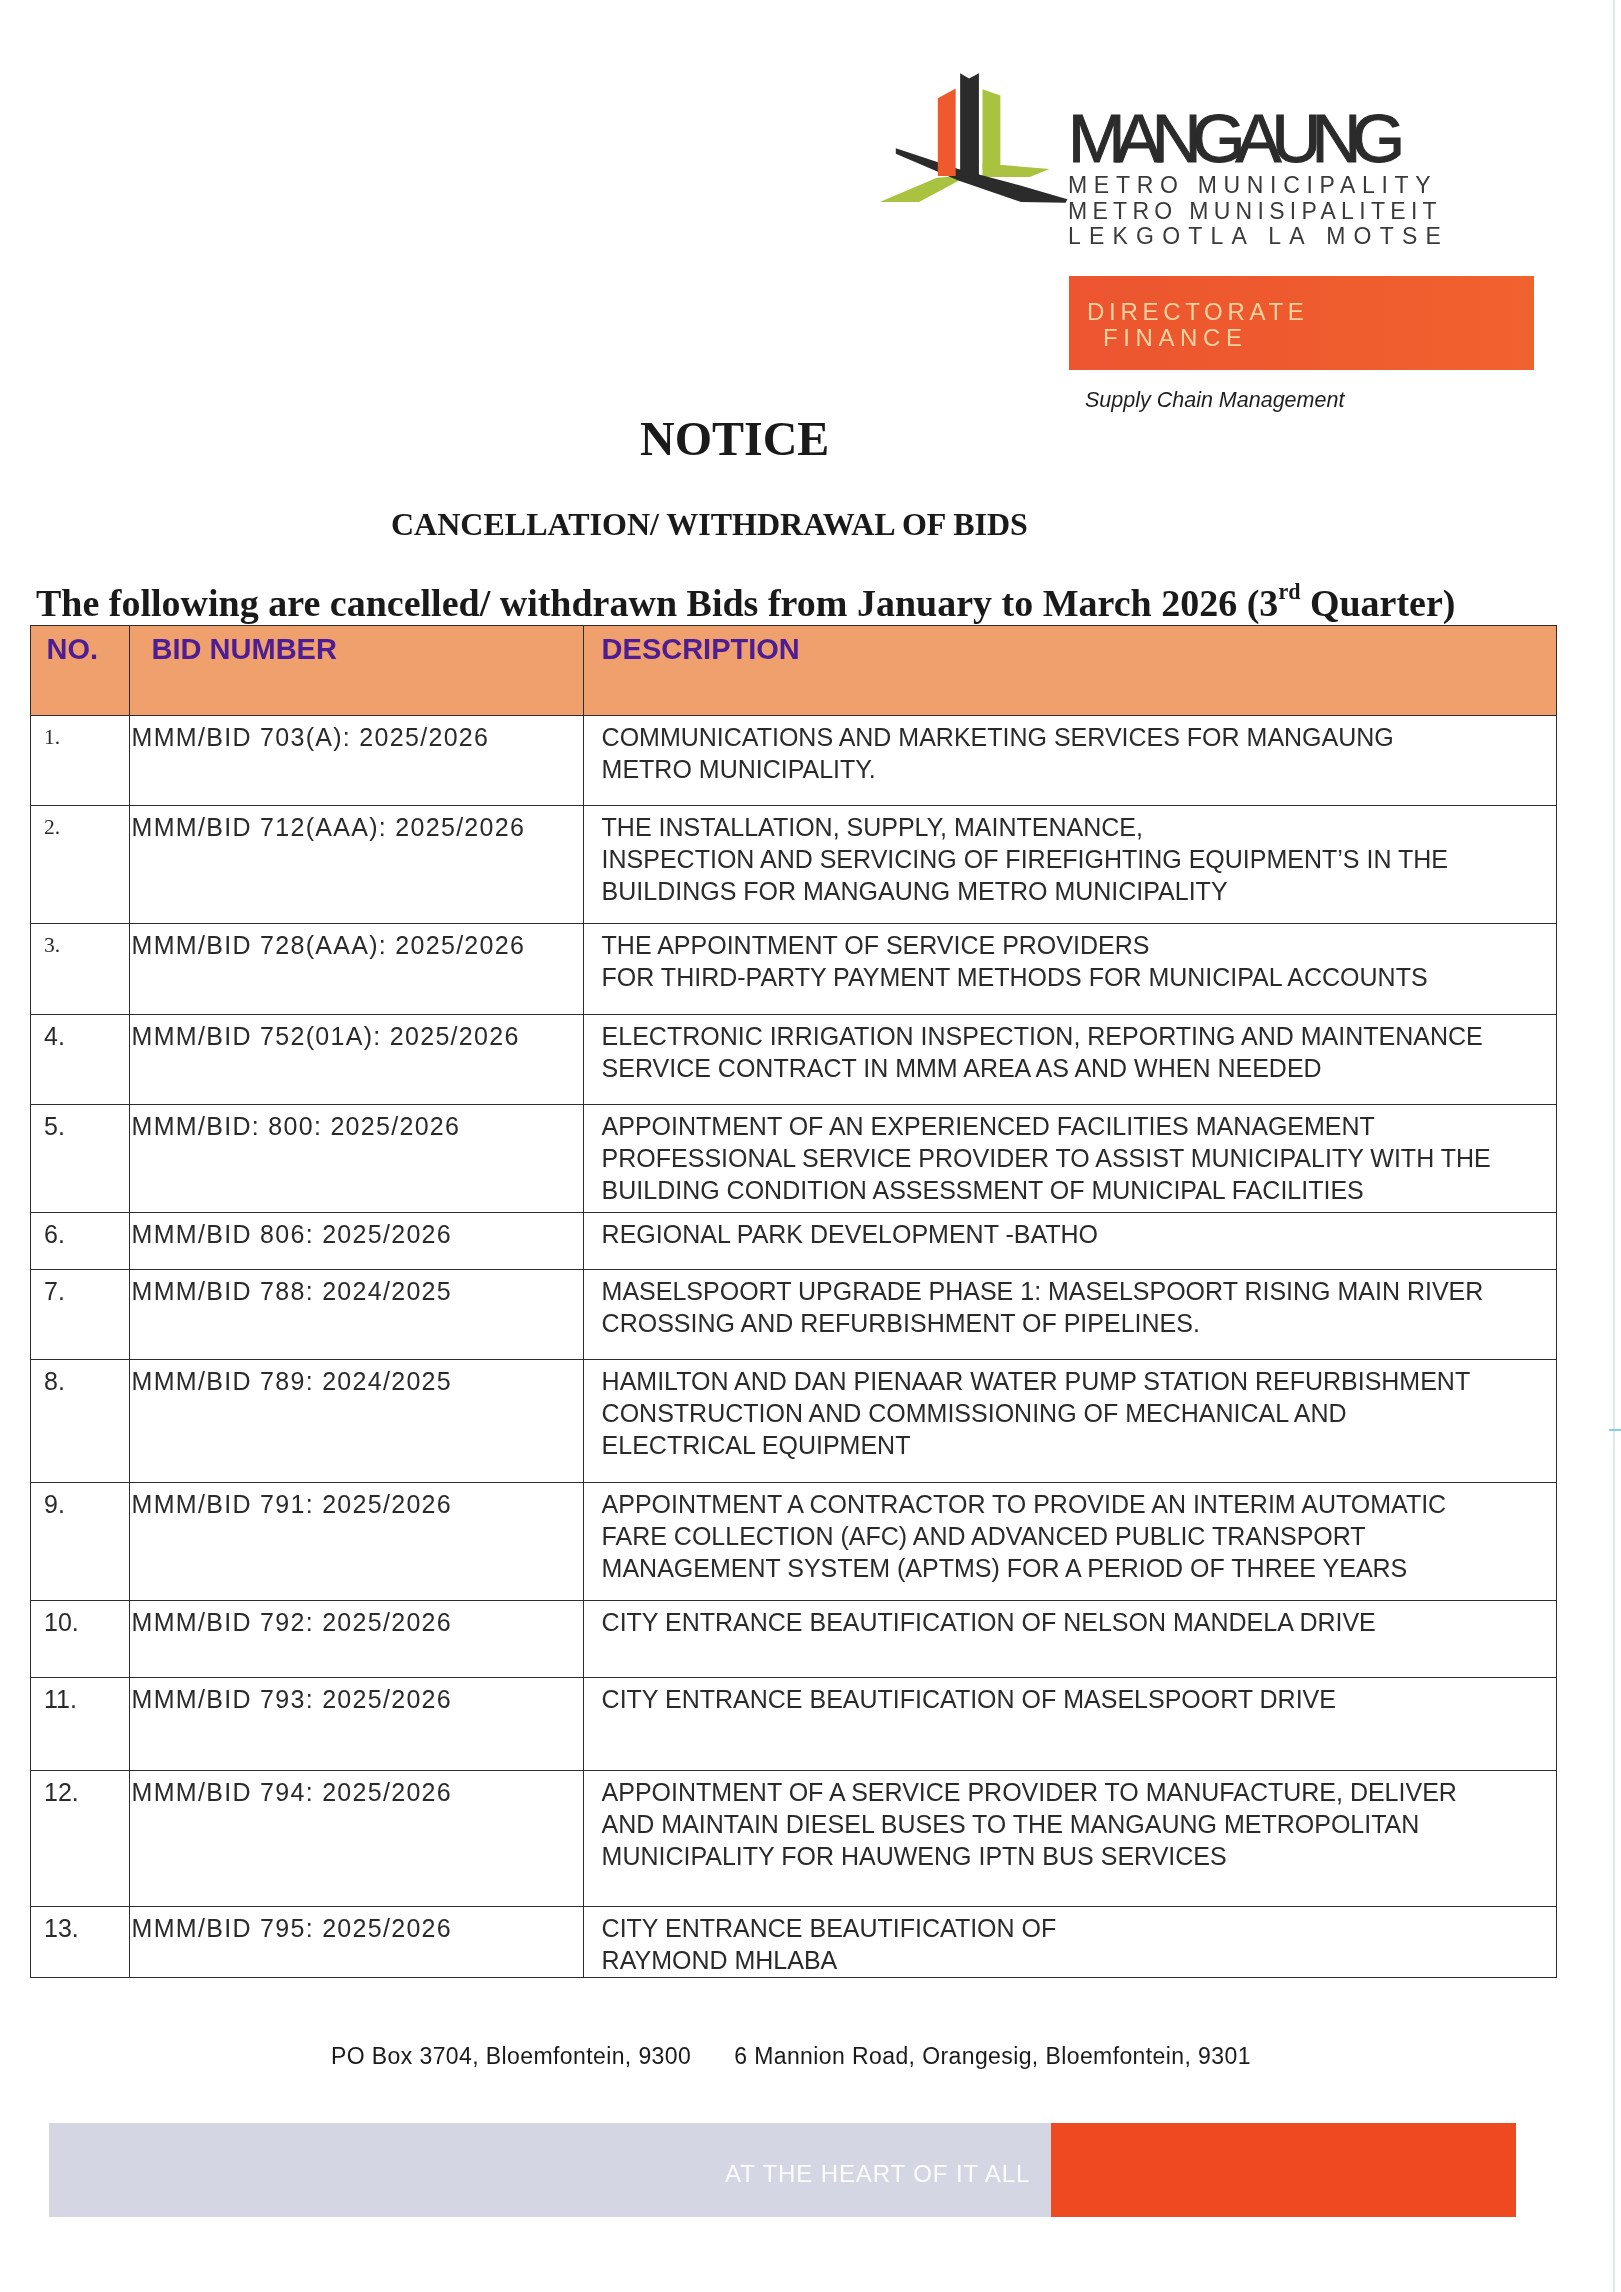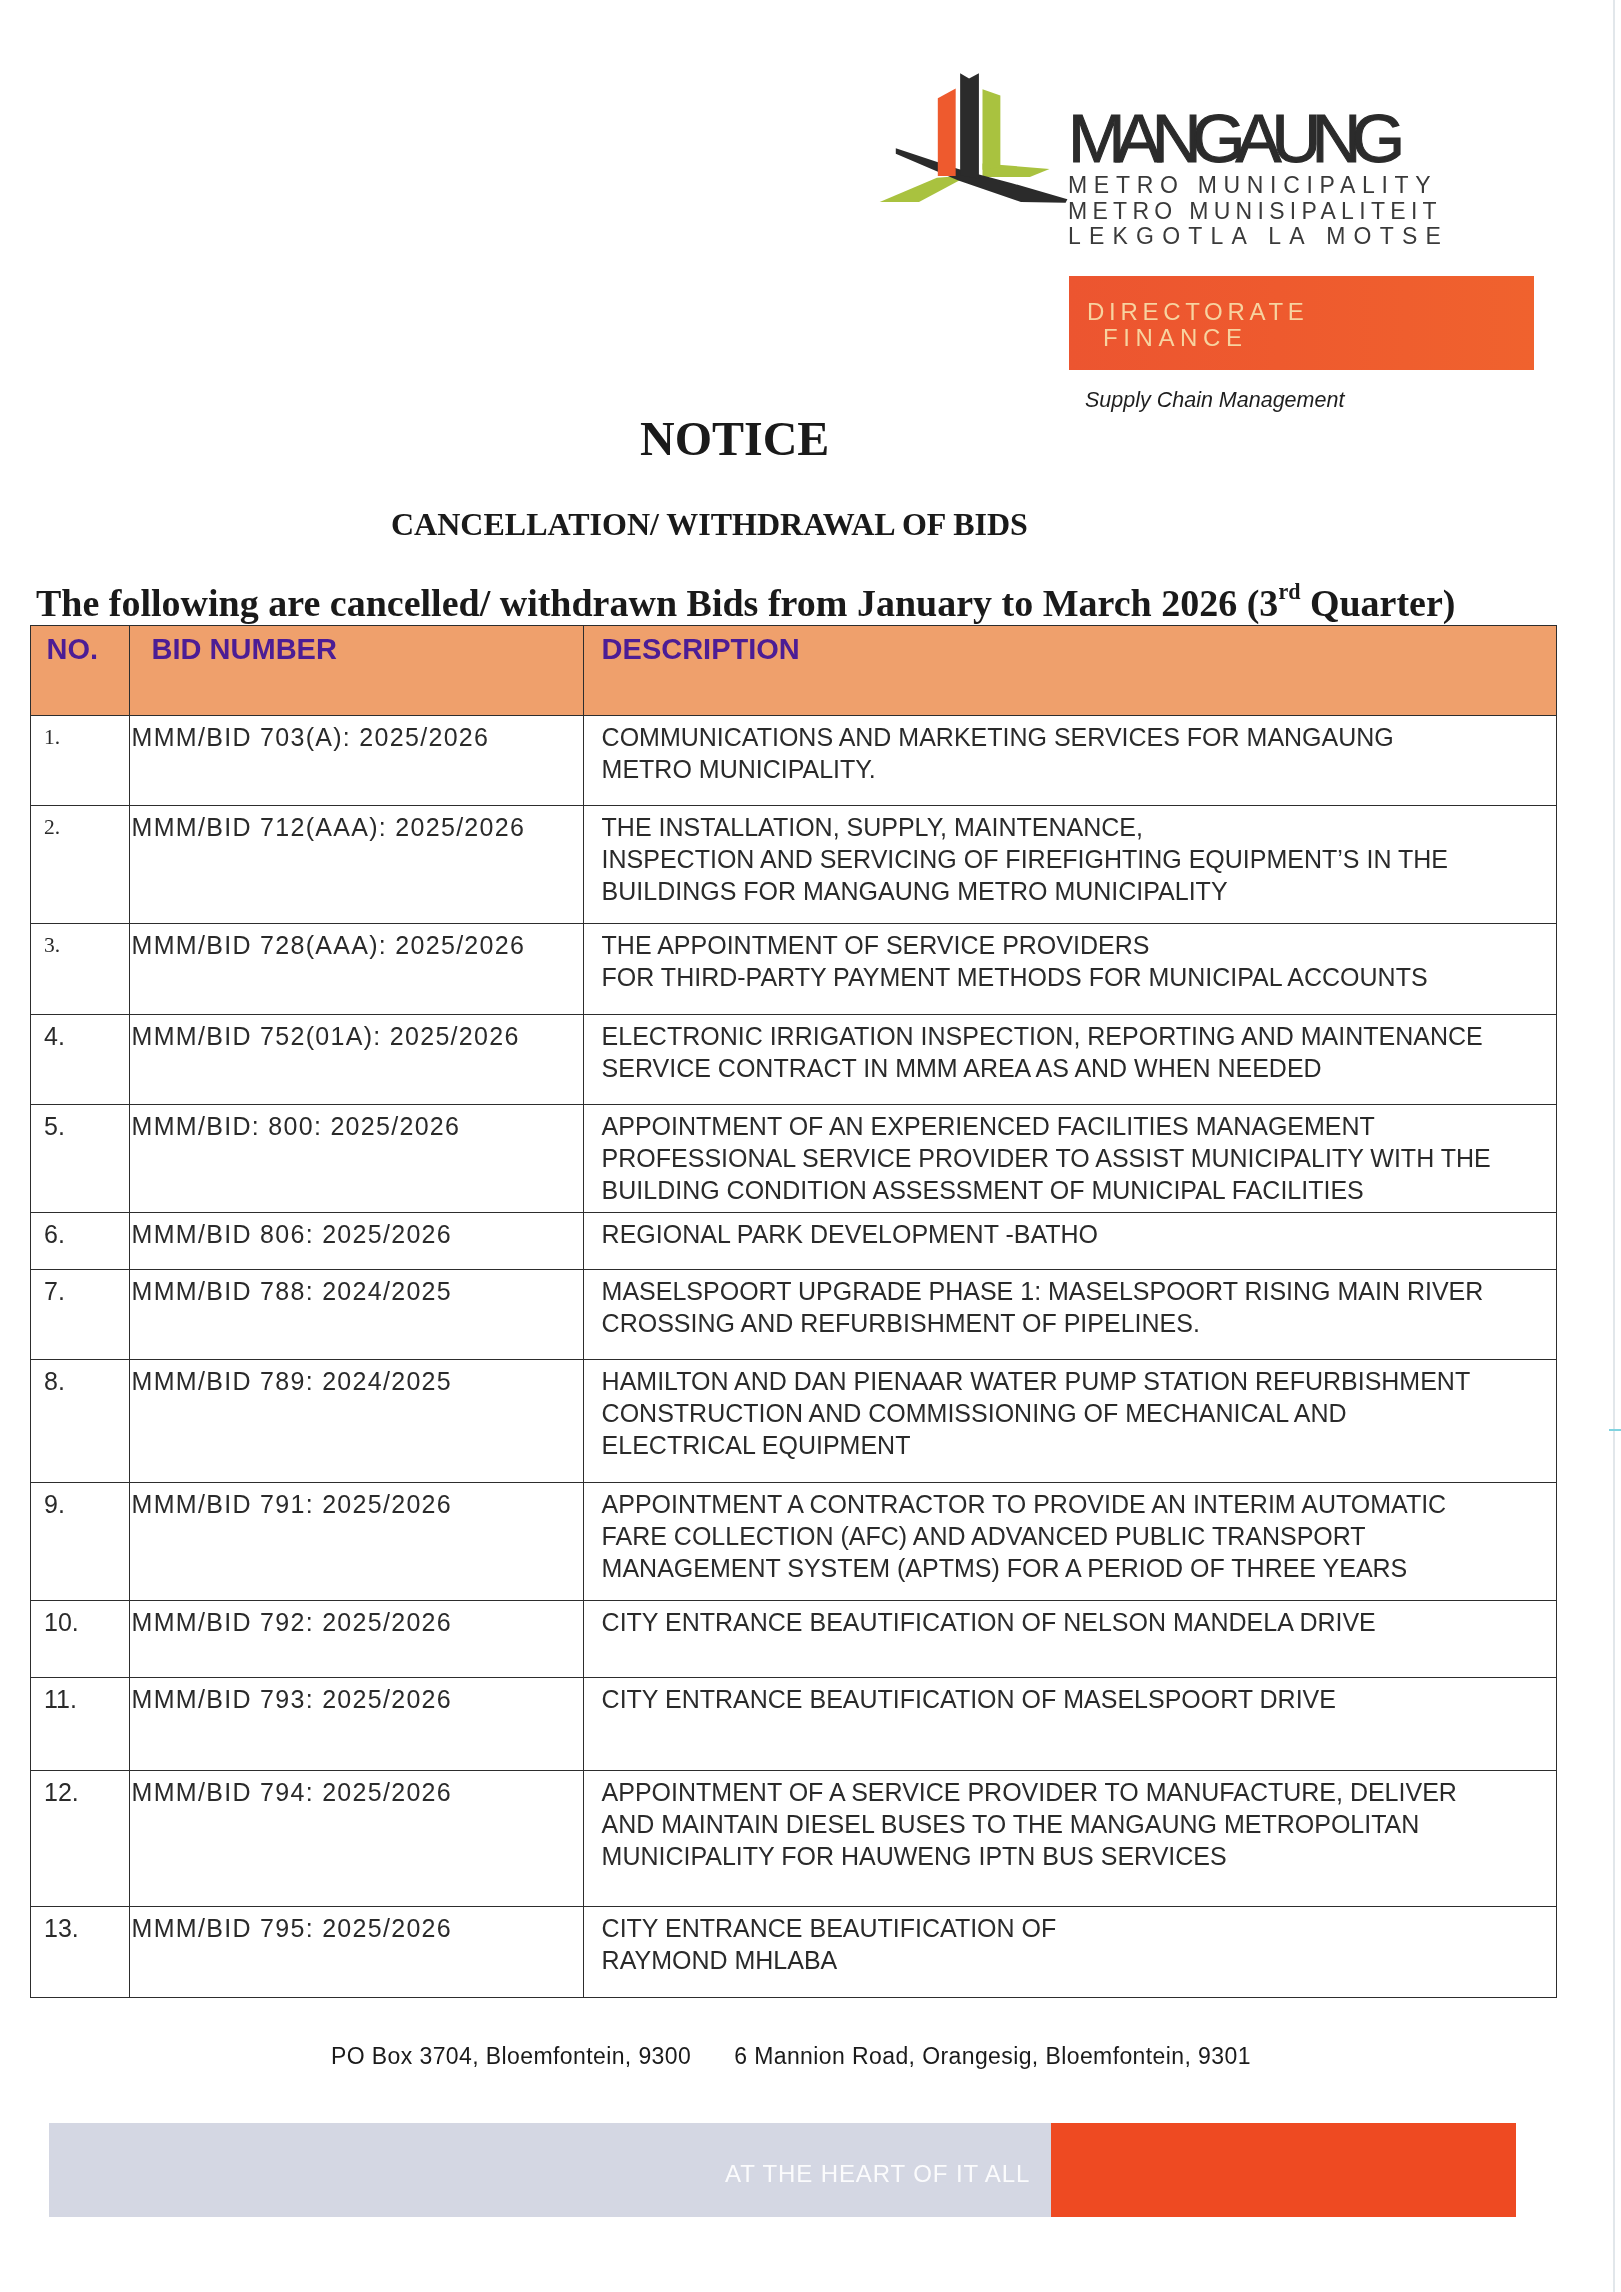--- a/index.html
+++ b/index.html
@@ -60,21 +60,21 @@
   #bids tbody tr:nth-child(3){height:91px;}
   #bids tbody tr:nth-child(4){height:90px;}
   #bids tbody tr:nth-child(5){height:108px;}
   #bids tbody tr:nth-child(6){height:57px;}
   #bids tbody tr:nth-child(7){height:90px;}
   #bids tbody tr:nth-child(8){height:123px;}
   #bids tbody tr:nth-child(9){height:118px;}
   #bids tbody tr:nth-child(10){height:77px;}
   #bids tbody tr:nth-child(11){height:93px;}
   #bids tbody tr:nth-child(12){height:136px;}
-  #bids tbody tr:nth-child(13){height:91px;margin-top:12px;}
+  #bids tbody tr:nth-child(13){height:71px;margin-top:12px;}
 
   
   .foot{font-size:23px;line-height:23px;letter-spacing:0.4px;color:#1a1a1a;}
   .foot1{left:331px;top:2045px;}
   .foot1 .gap{display:inline-block;width:43px;}
   .foot2{left:186px;top:2084px;}
   .band-gray{position:absolute;left:49px;top:2123px;width:1002px;height:94px;background:var(--band-gray);}
   .band-orange{position:absolute;left:1051px;top:2123px;width:465px;height:94px;background:var(--band-orange);}
   .slogan{left:725px;top:2162px;font-size:24px;line-height:24px;letter-spacing:0.9px;color:#ffffff;opacity:0.92;}
 

